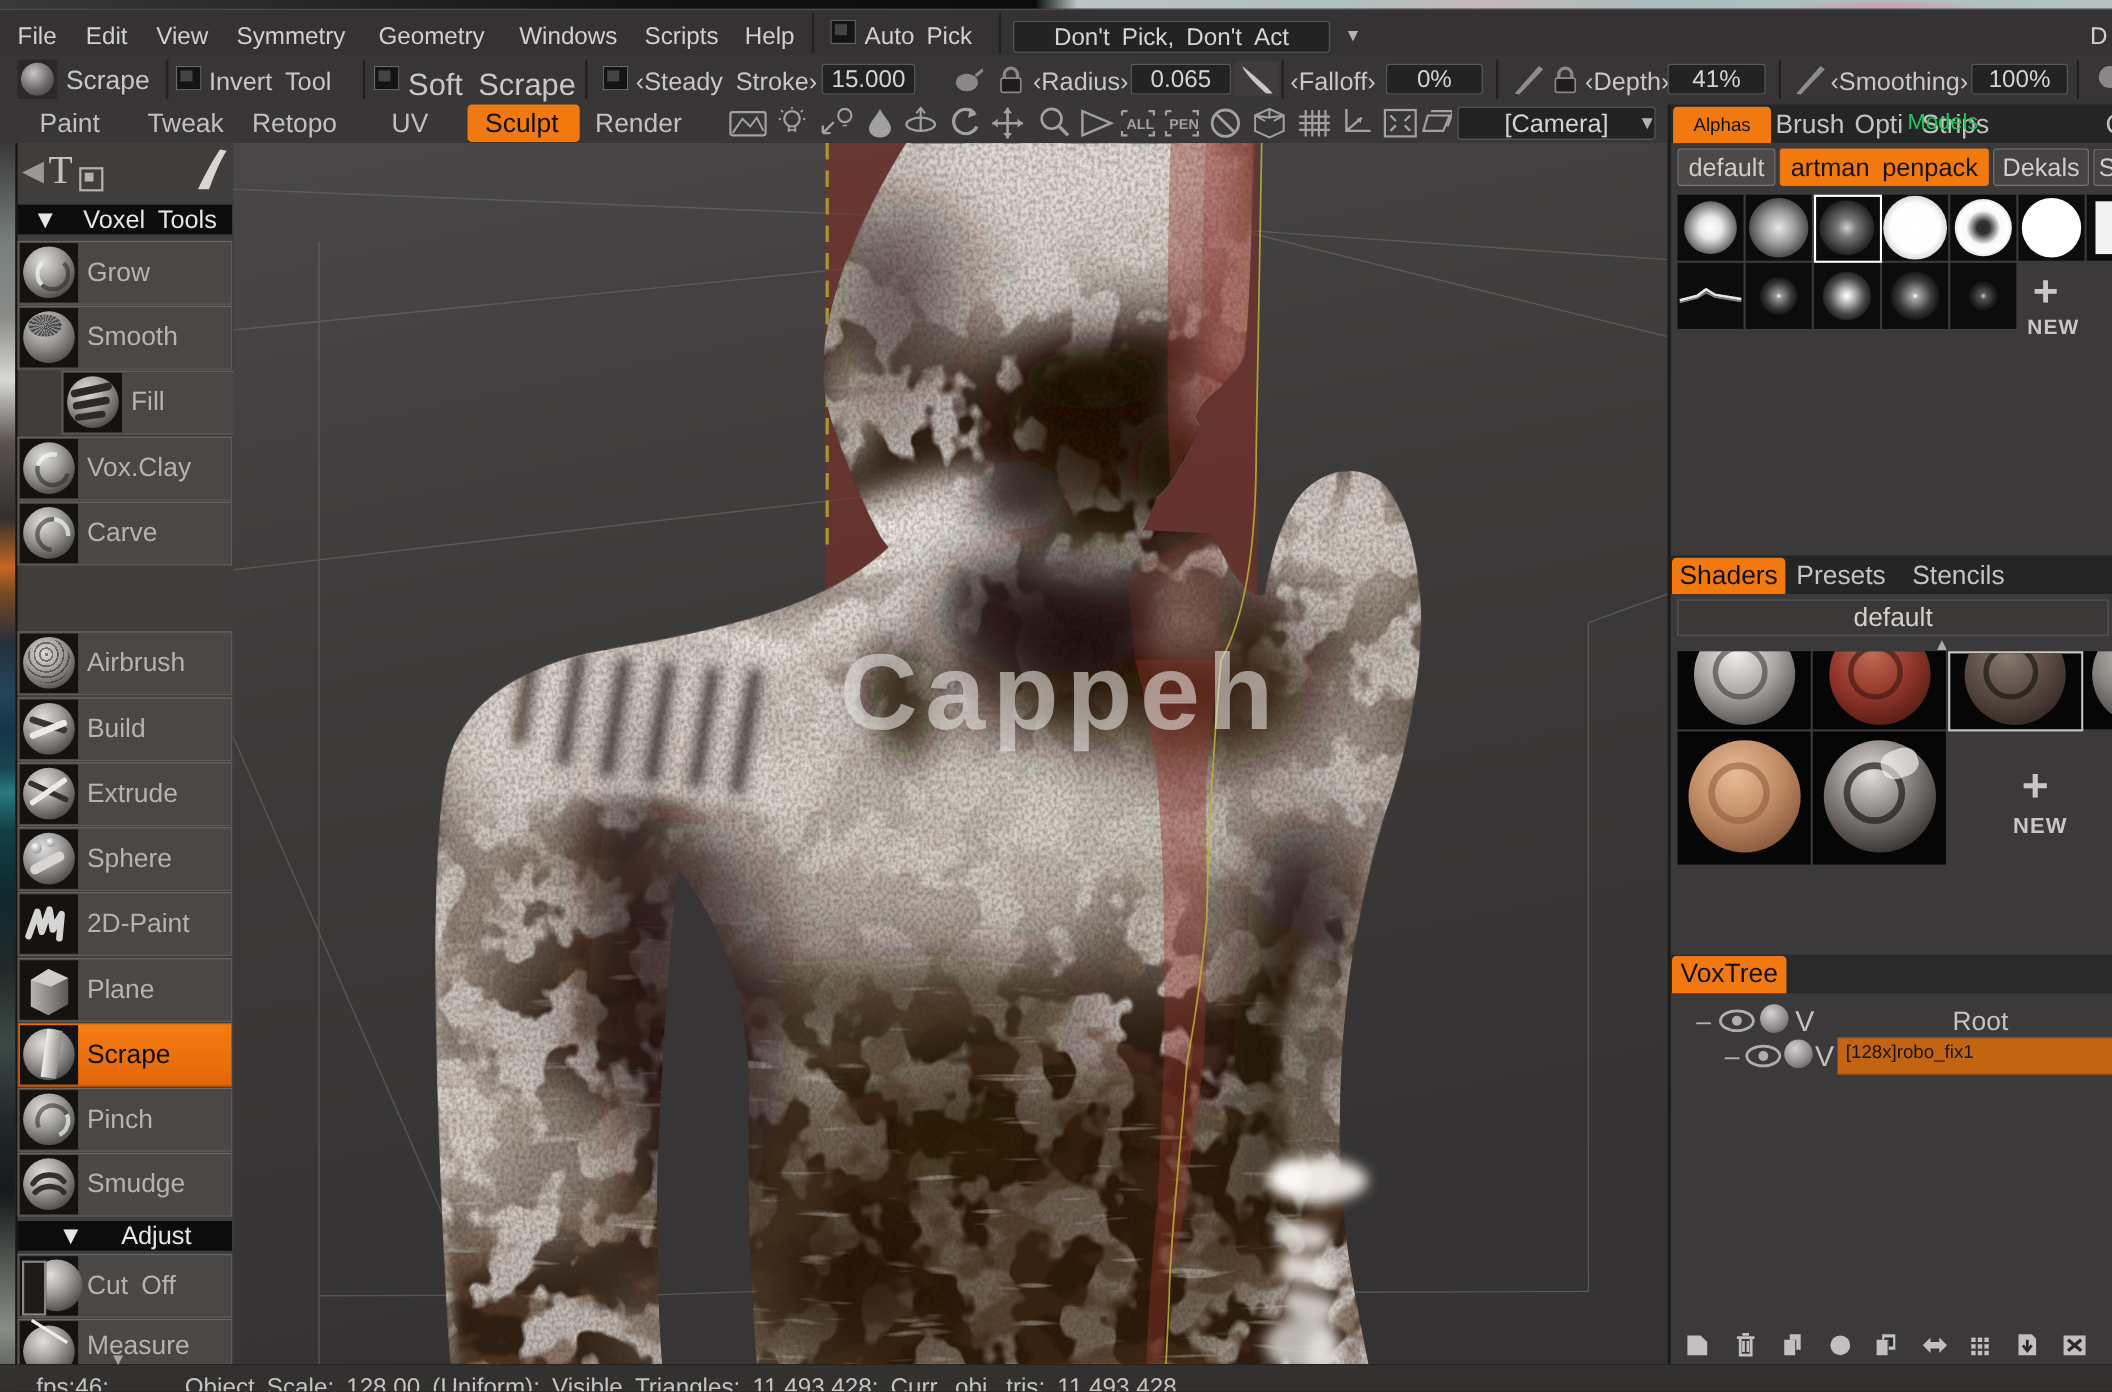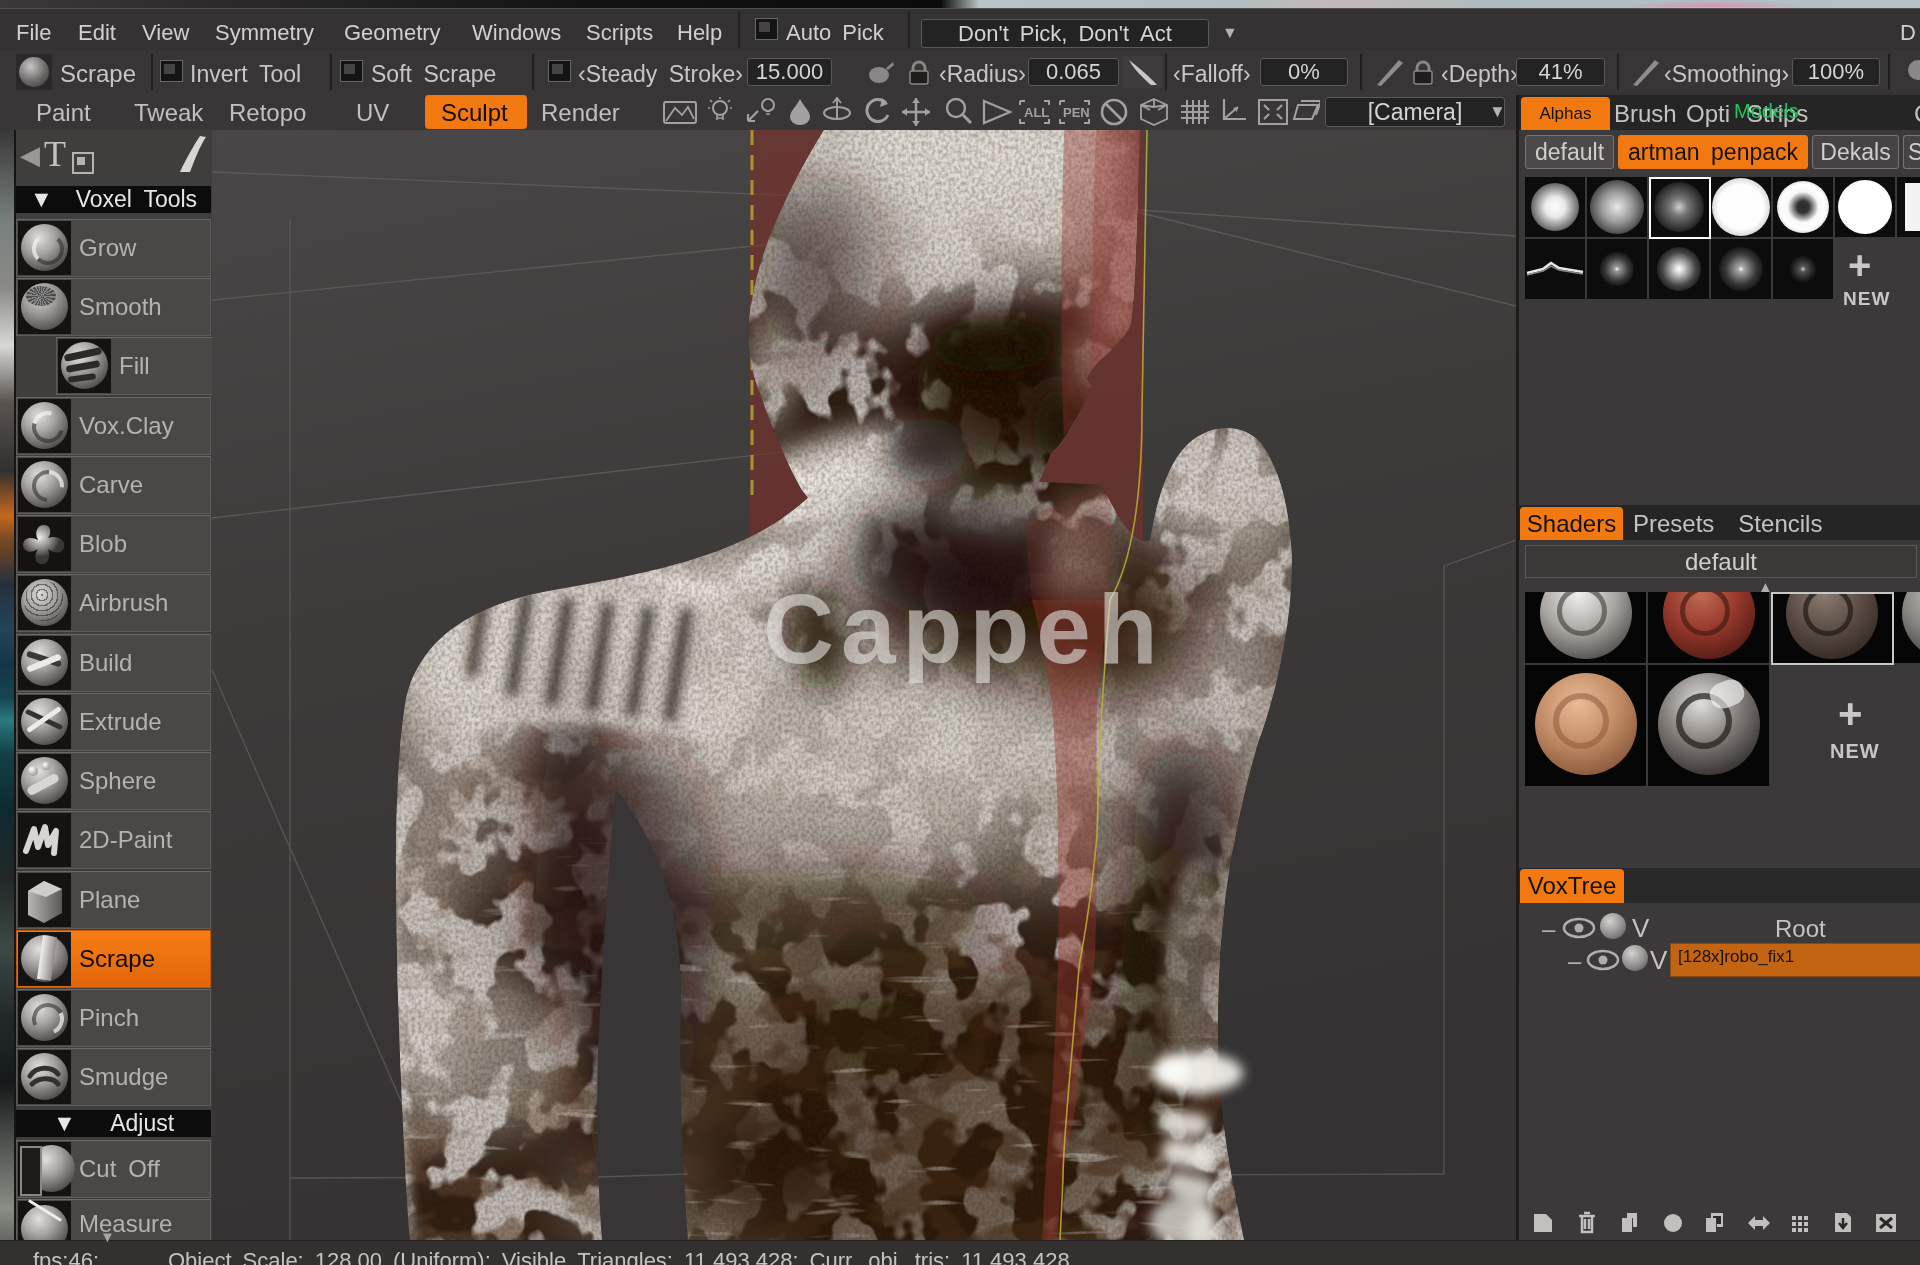--- a/index.html
+++ b/index.html
@@ -40,21 +40,21 @@
 
 <div class="abs" style="left:0;top:50px;width:1920px;height:43px;background:#373535;"></div>
 <div class="abs" style="left:16px;top:54px;width:36px;height:36px;background:#2a2828;border-radius:3px;"></div>
 <div class="abs" style="left:19px;top:57px;width:30px;height:30px;border-radius:50%;background:radial-gradient(circle at 38% 32%,#c9c7c5,#6b6967 55%,#31302f 100%);"></div>
 <div class="txt" style="left:60px;top:60px;font-size:24px;color:#c9c7c5;">Scrape</div>
 <div class="sep" style="left:151px;top:54px;height:36px;"></div>
 <div class="chk" style="left:160px;top:60px;"></div>
 <div class="txt" style="left:190px;top:61px;font-size:23px;color:#c9c7c5;">Invert Tool</div>
 <div class="sep" style="left:330px;top:54px;height:36px;"></div>
 <div class="chk" style="left:340px;top:60px;"></div>
-<div class="txt" style="left:371px;top:61px;font-size:23px;color:#c9c7c5;">Soft Scrape</div>
+<div class="txt" style="left:371px;top:61px;font-size:28px;color:#c9c7c5;">Soft Scrape</div>
 <div class="sep" style="left:532px;top:54px;height:36px;"></div>
 <div class="chk" style="left:548px;top:60px;"></div>
 <div class="txt" style="left:578px;top:61px;font-size:23px;color:#c9c7c5;">‹Steady Stroke›</div>
 <div class="box" style="left:747px;top:58px;width:83px;height:26px;font-size:22px;line-height:26px;">15.000</div>
 <svg class="abs" style="left:866px;top:58px;" width="30" height="28">
       <ellipse cx="13" cy="17" rx="10" ry="8" fill="#8a8886"></ellipse>
       <path d="M20 10 L27 4 L28 7 L22 12 Z" fill="#8a8886"></path>
     </svg>
 <svg class="abs" style="left:908px;top:60px;" width="22" height="26">
       <path d="M5 11 L5 8 A6 6 0 0 1 17 8 L17 11" fill="none" stroke="#8a8886" stroke-width="3"></path>
@@ -216,33 +216,20 @@
         <div class="swirl" style="transform:rotate(60deg);"></div>
       </div>
       <div class="lbl">Vox.Clay</div>
     </div>
 <div class="toolrow" style="top:456px;">
       <div class="ticon">
         <div class="sph"></div>
         <div class="swirl" style="transform:rotate(140deg);"></div>
       </div>
       <div class="lbl">Carve</div>
-    </div>
-<div class="toolrow" style="top:515px;">
-      <div class="ticon"><svg width="53" height="54">
-          <defs>
-            <radialGradient id="blg" cx="40%" cy="32%">
-              <stop offset="0%" stop-color="#efedeb"></stop>
-              <stop offset="55%" stop-color="#8f8d8b"></stop>
-              <stop offset="100%" stop-color="#3a3837"></stop>
-            </radialGradient>
-          </defs>
-          <path d="M26 8 C33 8 34 16 30 21 C38 18 48 22 46 30 C44 38 35 36 30 32 C33 40 30 48 23 47 C16 46 16 38 20 32 C13 37 5 35 5 28 C5 21 13 19 20 23 C16 16 19 8 26 8 Z" fill="url(#blg)"></path>
-        </svg></div>
-      <div class="lbl">Blob</div>
     </div>
 <div class="toolrow" style="top:574px;padding-left:33px;">
       <div class="ticon">
         <div class="sph" style="background:radial-gradient(circle at 40% 32%,#dddbd9 0%,#a19f9d 40%,#4a4846 85%);"></div>
         <div class="abs" style="left:6px;top:5px;width:40px;height:40px;border-radius:50%;background:repeating-radial-gradient(circle at 45% 35%,rgba(30,29,28,0.5) 0 1.5px,transparent 1.5px 5px);"></div>
       </div>
       <div class="lbl">Airbrush</div>
     </div>
 <div class="toolrow" style="top:634px;">
       <div class="ticon">

